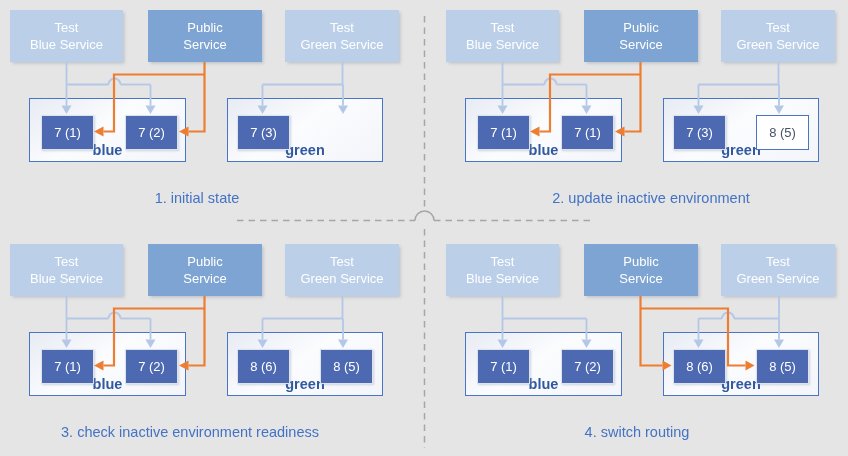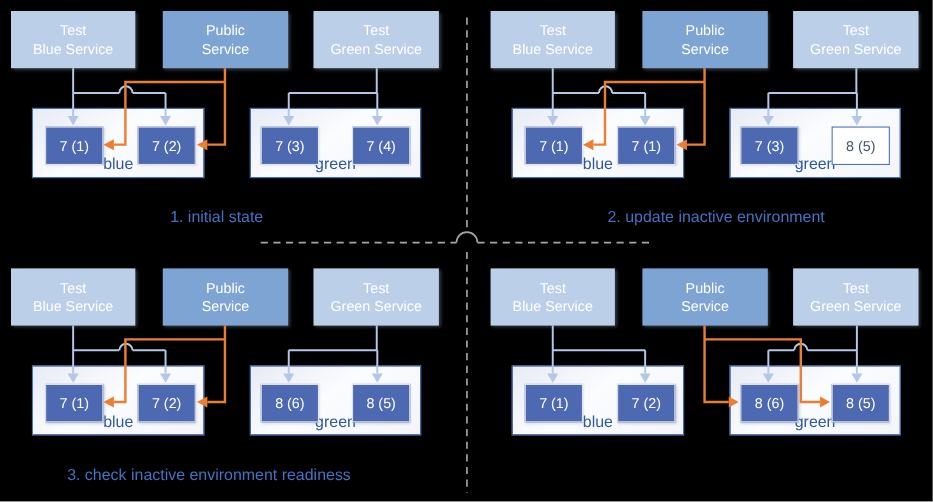--- a/index.html
+++ b/index.html
@@ -1,28 +1,28 @@
 <!DOCTYPE html>
 <html><head>
 <meta charset="utf-8">
 <style>
   html,body{margin:0;padding:0;background:#ffffff;}
   body{font-family:"Liberation Sans", sans-serif;}
-  .canvas{position:relative;width:848px;height:456px;background:#000000;overflow:hidden;}
+  .canvas{position:relative;width:848px;height:456px;background:#e5e5e5;overflow:hidden;}
   .quad{position:absolute;width:424px;height:228px;}
   .qc{position:absolute;inset:0;}
   .wires{position:absolute;left:0;top:0;z-index:5;pointer-events:none;}
   .svc{position:absolute;top:10px;height:52px;display:flex;flex-direction:column;justify-content:center;
        align-items:center;color:#ffffff;font-size:13px;line-height:17px;text-align:center;
        box-shadow:1.5px 1.5px 3px rgba(130,142,160,0.40);z-index:2;}
   .svc.light{background:#bccfe9;}
   .svc.primary{background:#7ea4d3;text-align:center;}
   .env{position:absolute;top:98px;height:64px;border:1.5px solid #4a74c4;box-sizing:border-box;
        background:linear-gradient(145deg,#e7ebf3 0%,#fbfcfe 45%,#f3f5fa 100%);z-index:1;}
-  .env-label{position:absolute;left:0;right:0;bottom:3px;text-align:center;color:#30599f;font-size:14.5px;}
+  .env-label{position:absolute;left:0;right:0;bottom:3px;text-align:center;color:#30599f;font-size:14.5px;font-weight:bold;}
   .node{position:absolute;top:16px;width:53px;height:35px;display:flex;align-items:center;justify-content:center;
         background:#4c69b1;color:#ffffff;font-size:13px;border:1px solid #dde2ec;box-sizing:border-box;
         box-shadow:1px 1px 2px rgba(130,142,160,0.35);z-index:2;}
   .node.outline{background:#ffffff;color:#44546a;border:1.5px solid #4a74c4;box-shadow:none;}
   .caption{position:absolute;top:190px;left:0;width:410px;text-align:center;color:#4472c4;font-size:14.5px;z-index:2;}
   .divider{position:absolute;left:0;top:0;z-index:6;pointer-events:none;}
 </style>
 </head>
 <body>
 
@@ -69,21 +69,20 @@
         <div>Test</div>
         <div>Green Service</div>
       </div>
       <div class="env" style="left:29px;width:157px">
         <div class="node" style="left:11px">7 (1)</div>
         <div class="node" style="left:95px">7 (2)</div>
         <div class="env-label">blue</div>
       </div>
       <div class="env" style="left:227px;width:156px">
         <div class="node" style="left:9px">7 (3)</div>
-        <div class="node" style="left:92px">7 (4)</div>
         <div class="env-label">green</div>
       </div>
       <div class="caption" style="margin-left:-8px">1. initial state</div>
     </div>
   </div>
 
   <div class="quad" style="left:424px;top:0px">
     <div class="qc" style="transform:translate(12px,0px)">
       <svg class="wires" width="424" height="228" viewBox="0 0 424 228">
         <g stroke="#b4c7e7" stroke-width="1.8" fill="none">
@@ -237,20 +236,21 @@
       <div class="env" style="left:29px;width:157px">
         <div class="node" style="left:11px">7 (1)</div>
         <div class="node" style="left:95px">7 (2)</div>
         <div class="env-label">blue</div>
       </div>
       <div class="env" style="left:227px;width:156px">
         <div class="node" style="left:9px">8 (6)</div>
         <div class="node" style="left:92px">8 (5)</div>
         <div class="env-label">green</div>
       </div>
+      <div class="caption" style="margin-left:-4px">4. switch routing</div>
     </div>
   </div>
 
   <svg class="divider" width="848" height="456" viewBox="0 0 848 456">
     <g stroke="#a6a6a6" stroke-width="1.5" fill="none" stroke-dasharray="6.5 5">
       <path d="M424.5,16 V211"></path>
       <path d="M424.5,229 V448"></path>
       <path d="M237,220.5 H415"></path>
       <path d="M434,220.5 H593"></path>
     </g>

